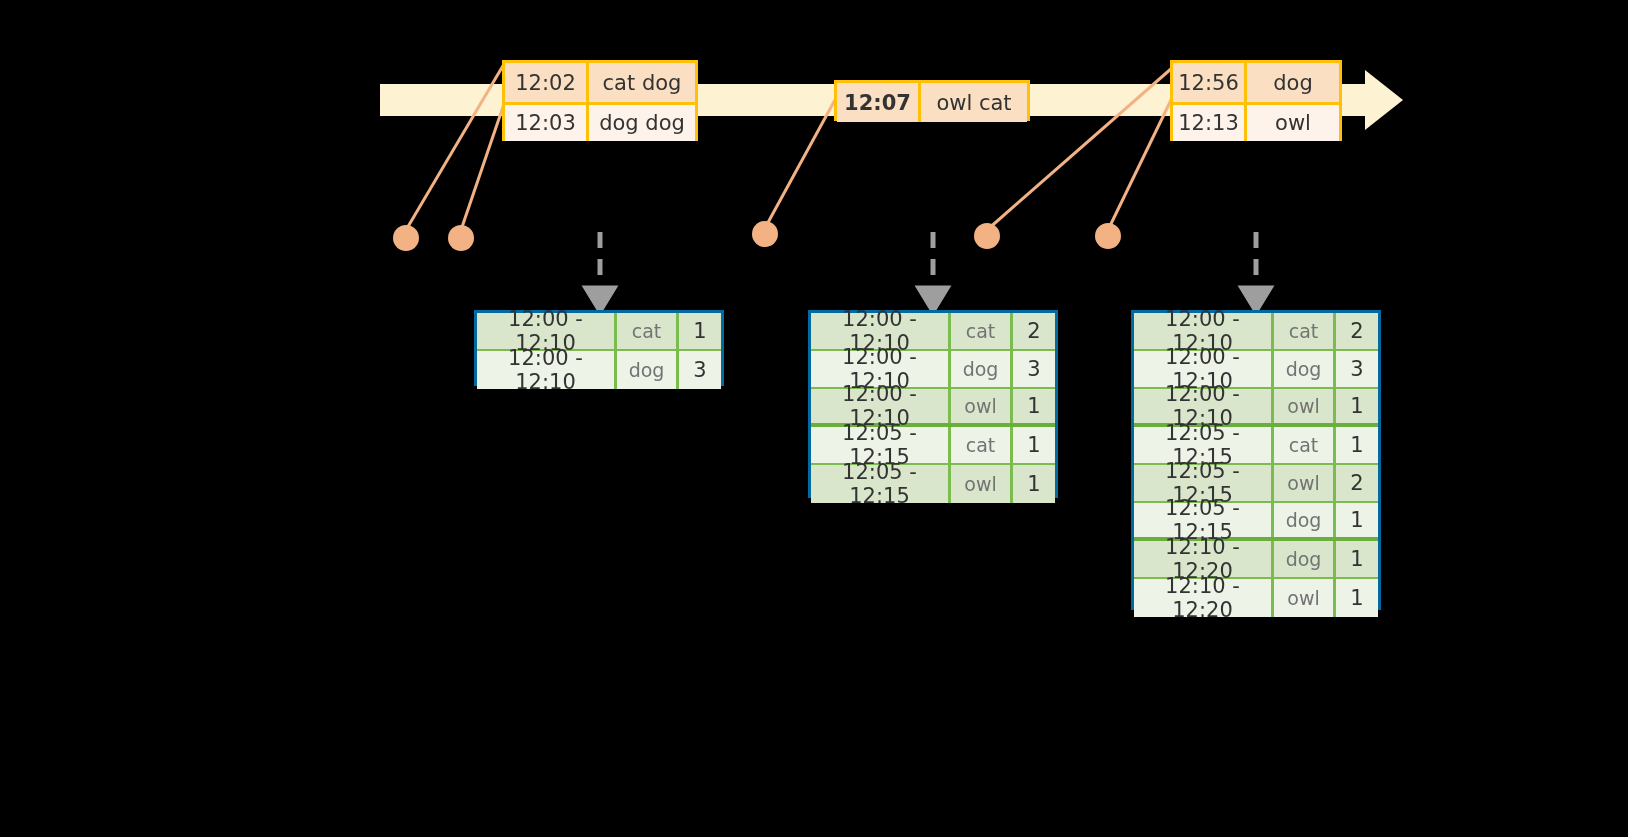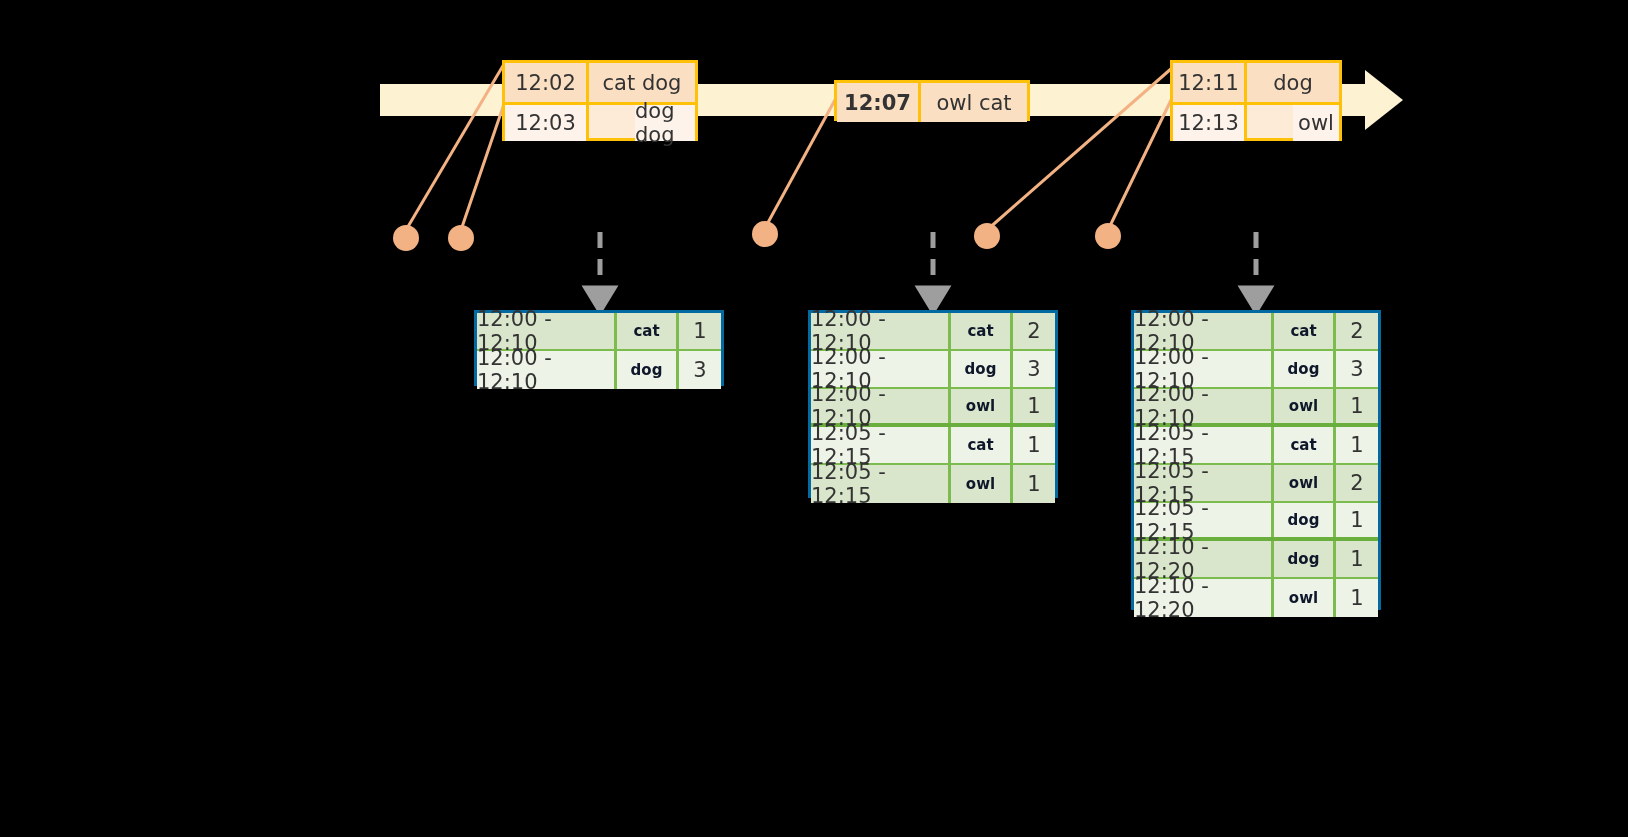--- a/index.html
+++ b/index.html
@@ -1,20 +1,20 @@
 <!DOCTYPE html>
 <html><head>
 <meta charset="utf-8">
 <style>
   html,body{margin:0;padding:0;background:#000;}
   body{
     width:1628px;height:837px;position:relative;overflow:hidden;
     font-family:"DejaVu Sans","Liberation Sans",sans-serif;
   }
-  #stage{position:absolute;left:0;top:0;width:1628px;height:837px;}
+  #stage{position:absolute;left:0;top:0;width:1628px;height:837px;text-align:center;}
 
   
   .tl-bar{
     position:absolute;
     background:#FDF2D2;
   }
   .tl-arrow{
     position:absolute;
     width:0;height:0;
     border-top:30px solid transparent;
@@ -27,21 +27,21 @@
     position:absolute;
     border:3px solid #FFC107;
     box-sizing:border-box;
     background:#FDEBD7;
   }
   .ev-row{
     display:flex;
     height:39px;
     box-sizing:border-box;
   }
-  .ev-row + .ev-row{border-top:3px solid #FFC107;gap:46px;}
+  .ev-row + .ev-row{border-top:3px solid #FFC107;}
   .ev-row.shade .ev-time,.ev-row.shade .ev-val{background:#FBDFC3;}
   .ev-row.light .ev-time,.ev-row.light .ev-val{background:#FDF3EA;}
   .ev-time{
     display:flex;align-items:center;justify-content:center;
     color:#333;font-size:21px;
     border-right:3px solid #FFC107;
     box-sizing:border-box;
   }
   .ev-val{
     display:flex;align-items:center;justify-content:center;
@@ -76,24 +76,23 @@
   .rt-row.shade > div{background:#D9E6CB;}
   .rt-row.light > div{background:#EDF3E7;}
   .rt-win{
     display:flex;align-items:center;justify-content:center;
     font-size:21px;color:#333;
     border-right:3px solid #7CBB4E;
     box-sizing:border-box;
   }
   .rt-key{
     display:flex;align-items:center;justify-content:center;
-    font-size:15px;color:#0f172a;
+    font-size:19px;color:#737373;
     border-right:3px solid #7CBB4E;
     box-sizing:border-box;
-    font-weight:bold;
   }
   .rt-cnt{
     display:flex;align-items:center;justify-content:center;
     font-size:21px;color:#333;
     box-sizing:border-box;
     flex:1;
   }
 </style>
 </head>
 <body>
@@ -142,21 +141,21 @@
 
   <div class="ev" style="left:834px;top:80px;width:196px;height:41px;">
     <div class="ev-row shade">
       <div class="ev-time" style="width:84px;font-weight:bold;">12:07</div>
       <div class="ev-val">owl cat</div>
     </div>
   </div>
 
   <div class="ev" style="left:1170px;top:60px;width:172px;height:81px;">
     <div class="ev-row shade">
-      <div class="ev-time" style="width:74px;">12:11</div>
+      <div class="ev-time" style="width:74px;">12:56</div>
       <div class="ev-val">dog</div>
     </div>
     <div class="ev-row light">
       <div class="ev-time" style="width:74px;">12:13</div>
       <div class="ev-val">owl</div>
     </div>
   </div>
 
   <div class="rt" style="left:474px;top:310px;width:250px;height:76px;">
     <div class="rt-row shade">

